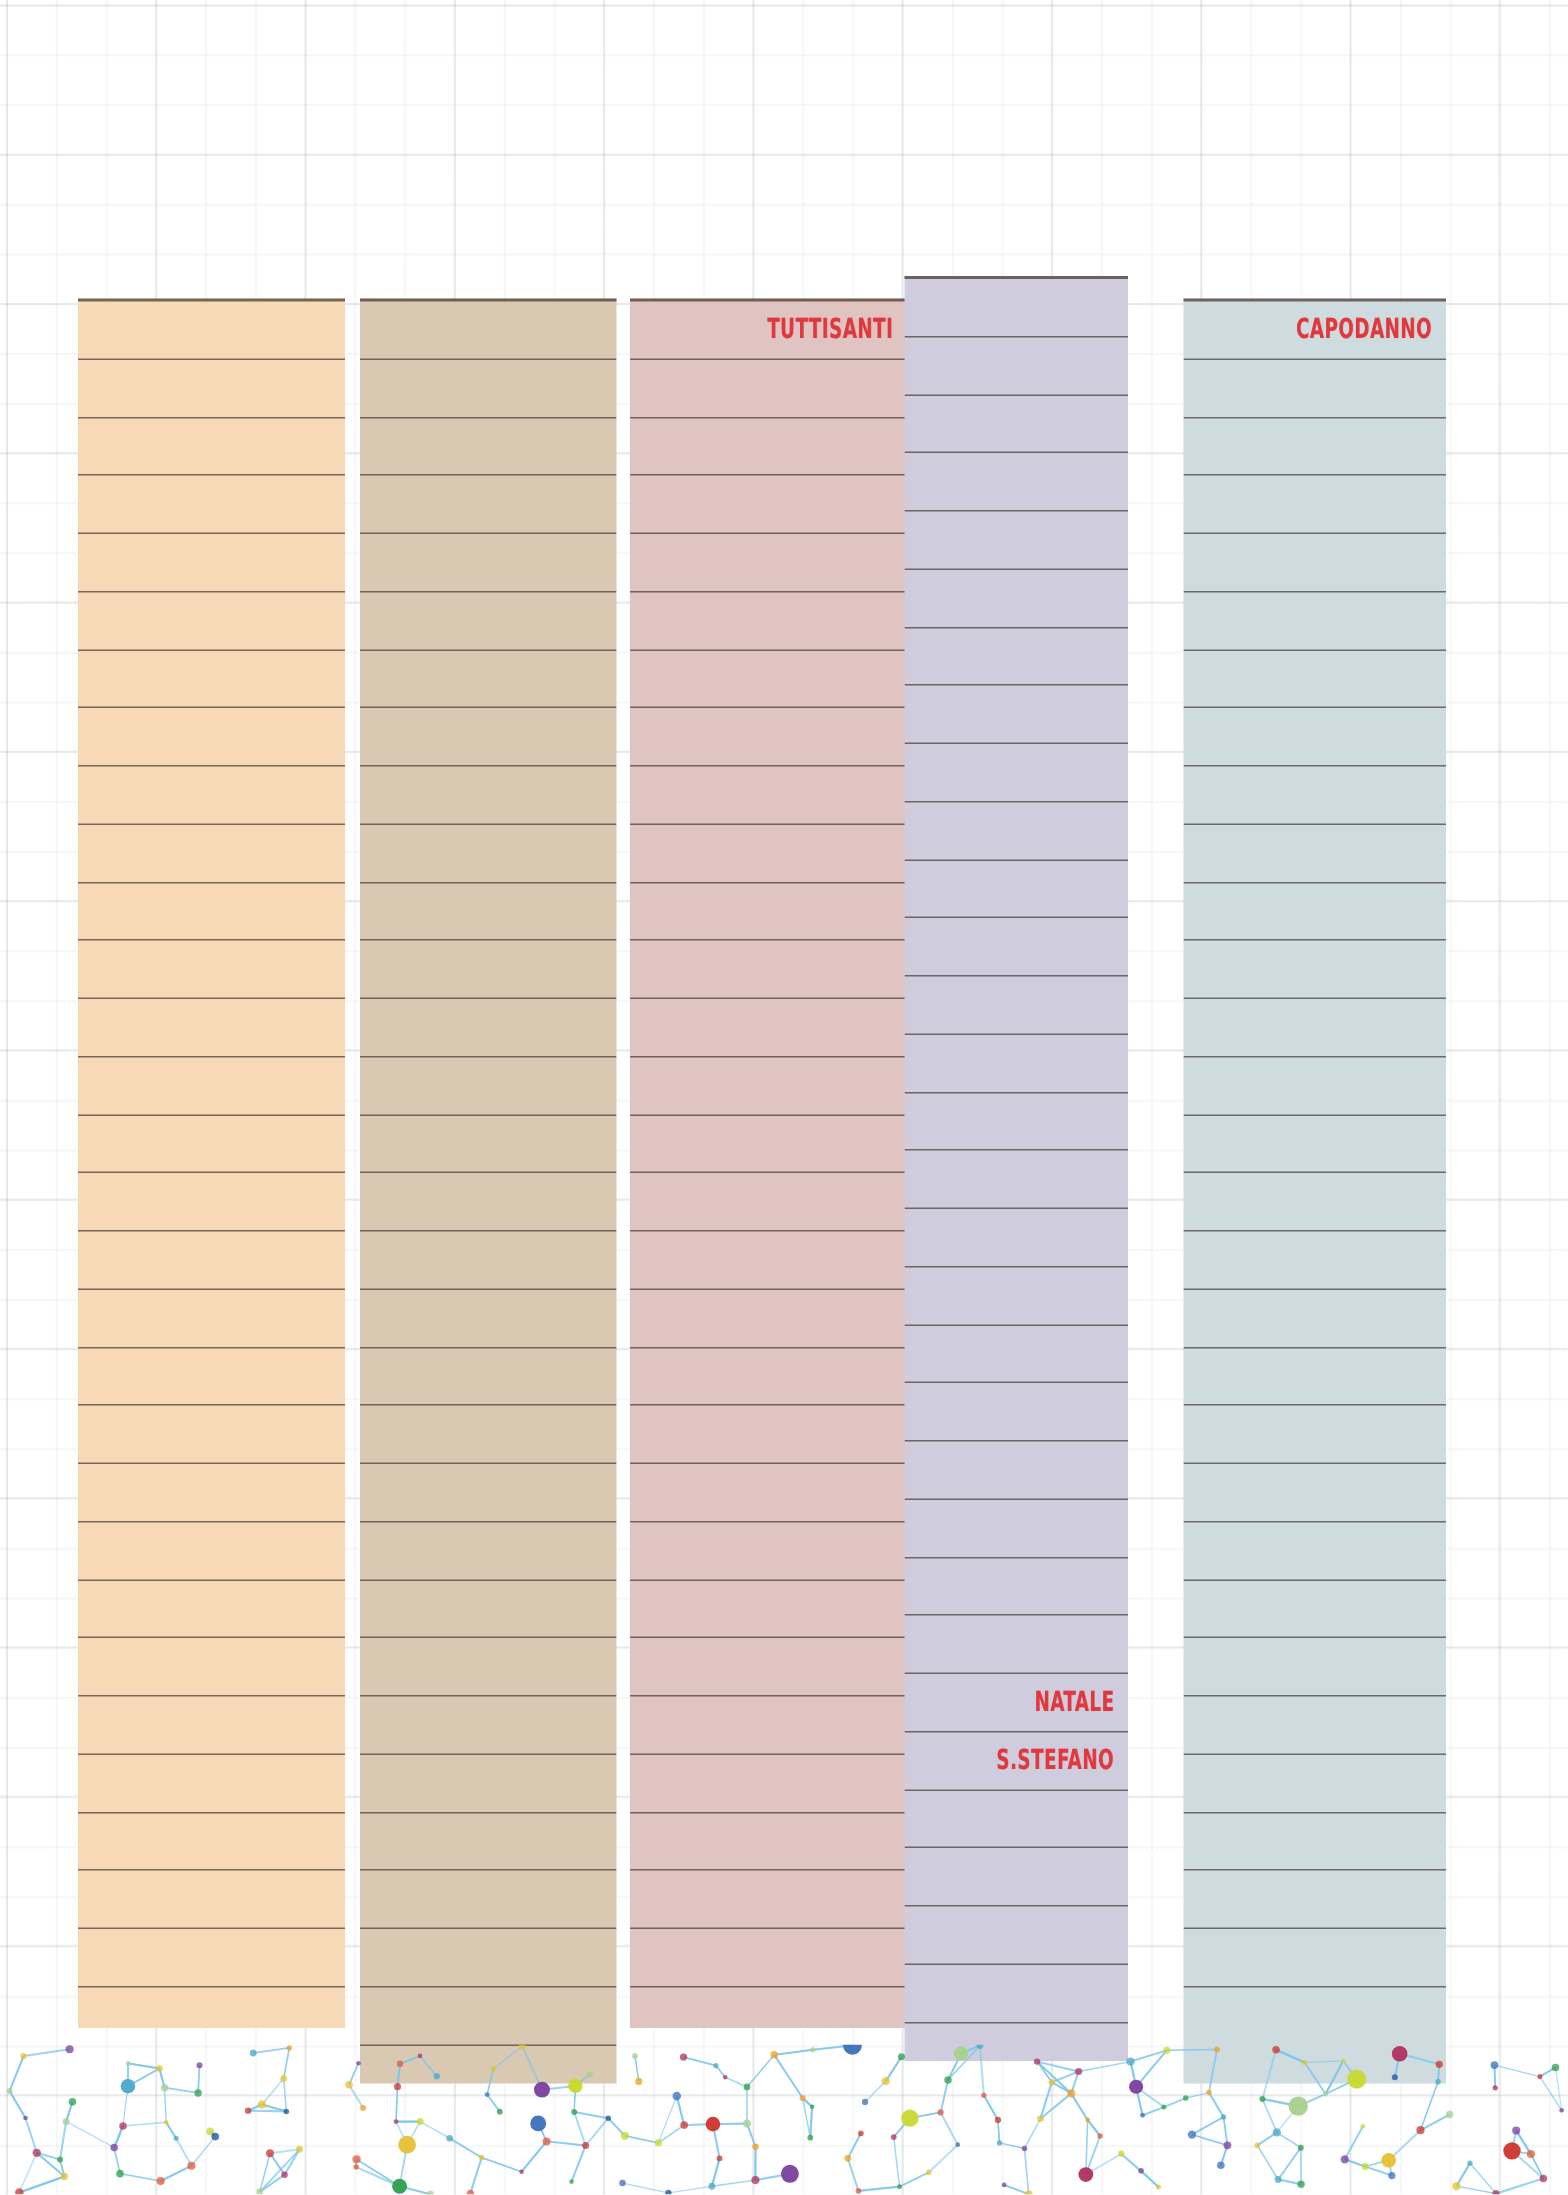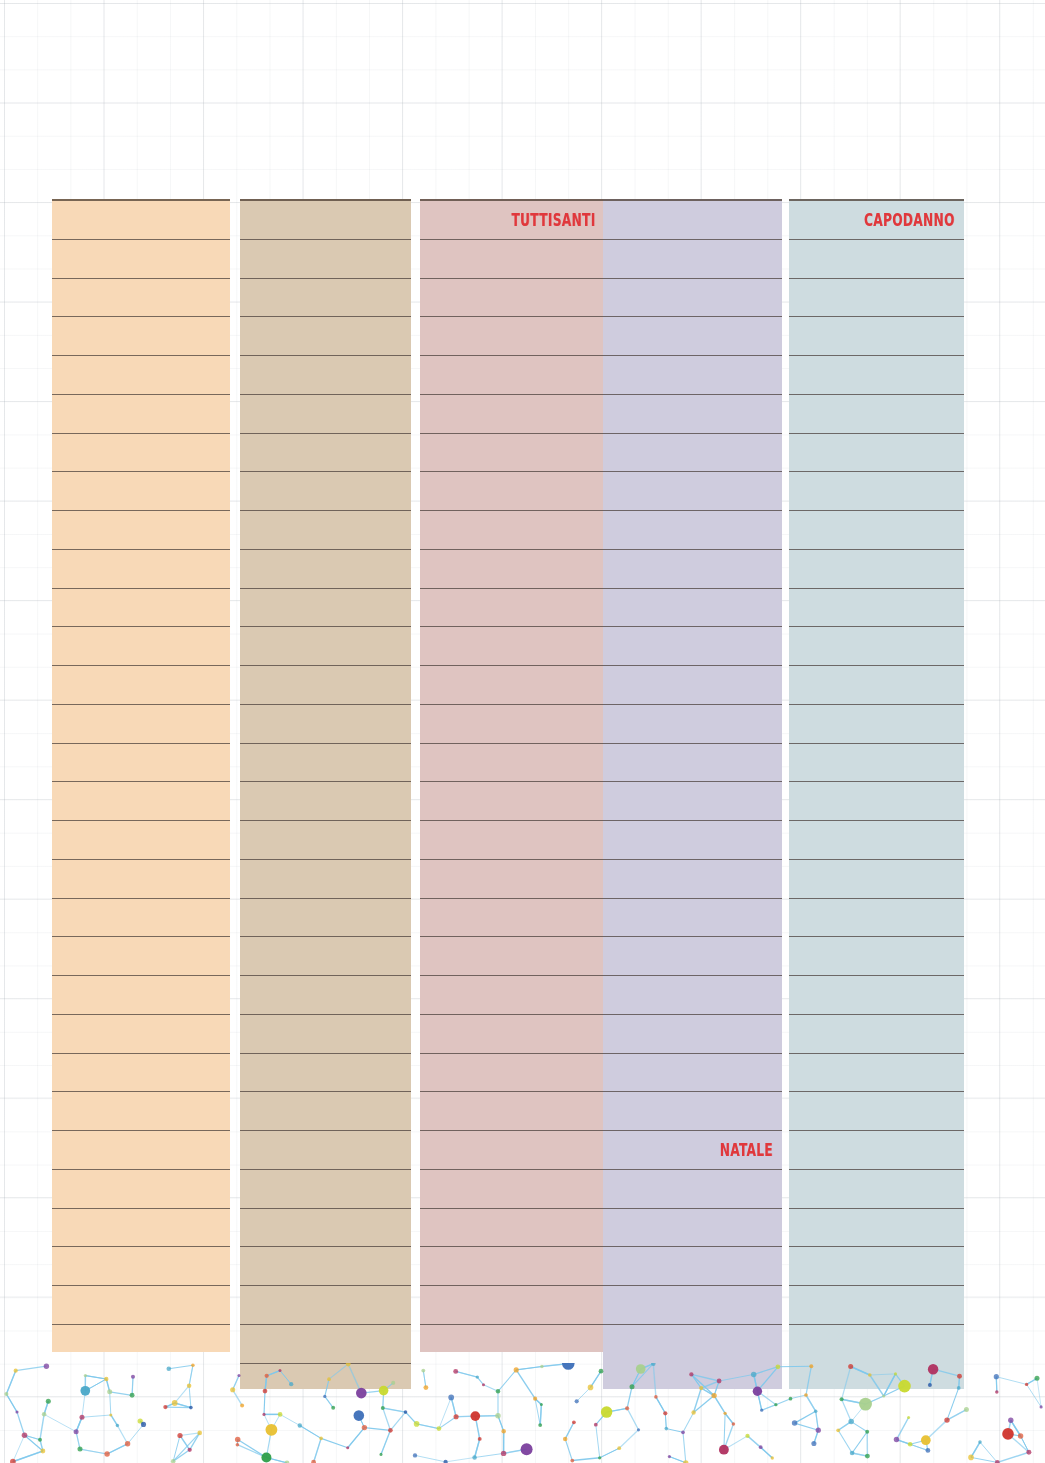--- a/index.html
+++ b/index.html
@@ -164,21 +164,21 @@
         <div class="cell" style="height: 38.75px;"></div>
         <div class="cell" style="height: 38.75px;"></div>
         <div class="cell" style="height: 38.75px;"></div>
         <div class="cell" style="height: 38.75px;"></div>
         <div class="cell" style="height: 38.75px;"></div>
         <div class="cell" style="height: 38.75px;"></div>
         <div class="cell" style="height: 38.75px;"></div>
         <div class="cell" style="height: 38.75px;"></div>
         <div class="cell" style="height: 38.75px;"></div>
       </div>
-      <div class="column" style="left: 603px; top: 199px; width: 179px; height: 1190px; background: rgb(207, 204, 222);">
+      <div class="column" style="left: 603px; top: 184px; width: 149px; height: 1190px; background: rgb(207, 204, 222);">
         <div class="cell" style="height: 38.75px;"></div>
         <div class="cell" style="height: 38.75px;"></div>
         <div class="cell" style="height: 38.75px;"></div>
         <div class="cell" style="height: 38.75px;"></div>
         <div class="cell" style="height: 38.75px;"></div>
         <div class="cell" style="height: 38.75px;"></div>
         <div class="cell" style="height: 38.75px;"></div>
         <div class="cell" style="height: 38.75px;"></div>
         <div class="cell" style="height: 38.75px;"></div>
         <div class="cell" style="height: 38.75px;"></div>
@@ -191,20 +191,23 @@
         <div class="cell" style="height: 38.75px;"></div>
         <div class="cell" style="height: 38.75px;"></div>
         <div class="cell" style="height: 38.75px;"></div>
         <div class="cell" style="height: 38.75px;"></div>
         <div class="cell" style="height: 38.75px;"></div>
         <div class="cell" style="height: 38.75px;"></div>
         <div class="cell" style="height: 38.75px;"></div>
         <div class="cell" style="height: 38.75px;"></div>
         <div class="cell" style="height: 38.75px;">
           <span class="cell-label">NATALE</span>
+        </div>
+        <div class="cell" style="height: 38.75px;">
+          <span class="cell-label">S.STEFANO</span>
         </div>
         <div class="cell" style="height: 38.75px;"></div>
         <div class="cell" style="height: 38.75px;"></div>
         <div class="cell" style="height: 38.75px;"></div>
         <div class="cell" style="height: 38.75px;"></div>
       </div>
       <div class="column" style="left: 789px; top: 199px; width: 175px; height: 1190px; background: rgb(206, 220, 224); text-align: center;">
         <div class="cell" style="height: 38.75px;">
           <span class="cell-label">CAPODANNO</span>
         </div>

